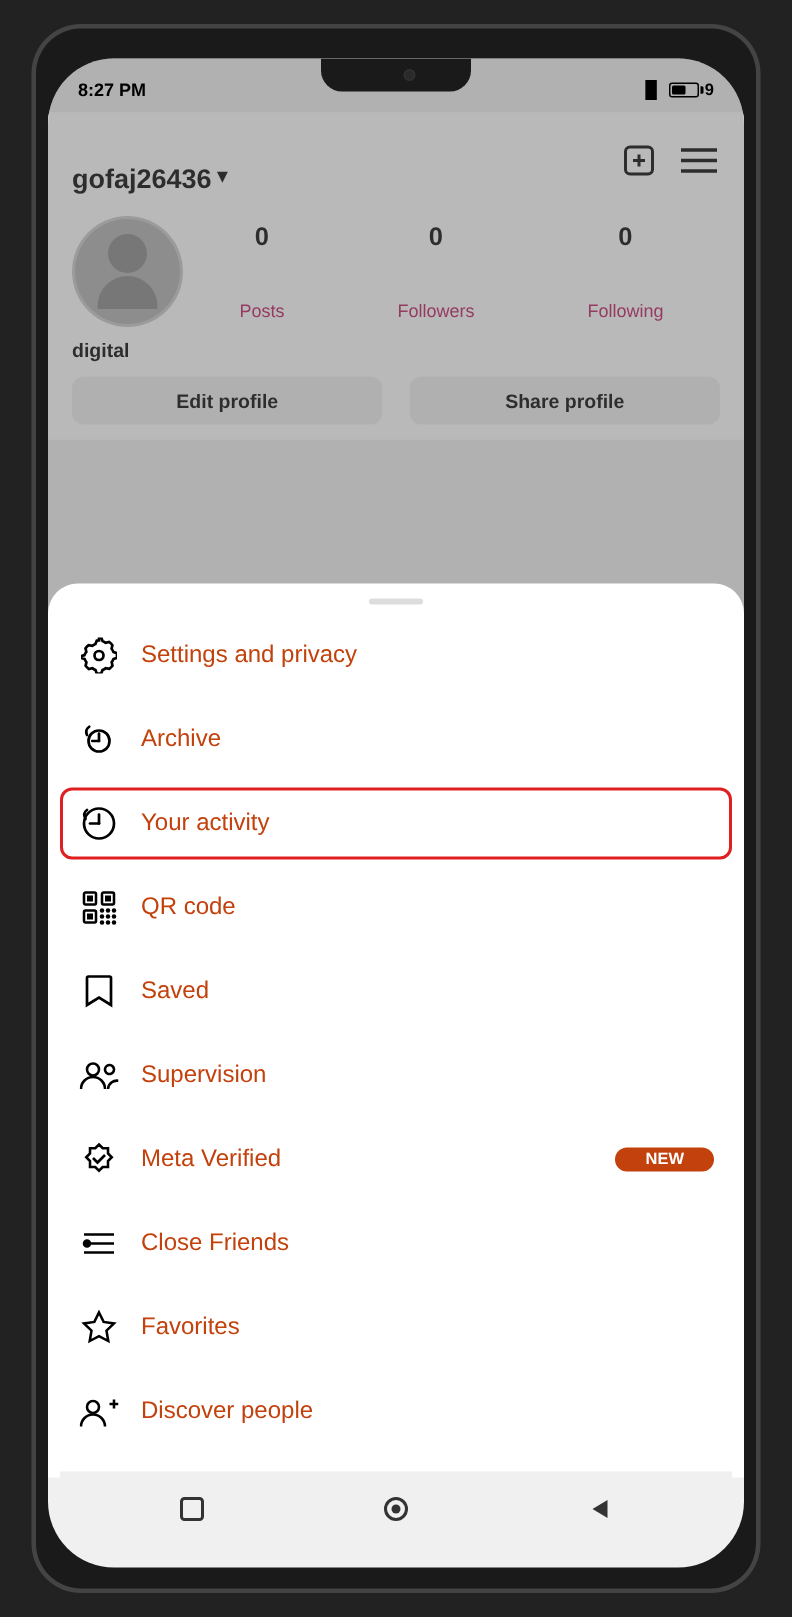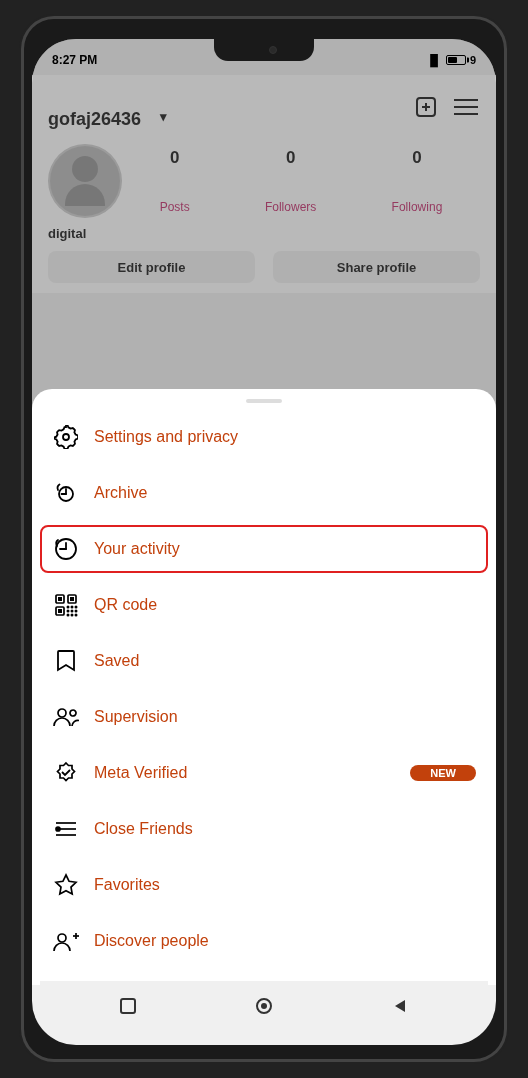--- a/index.html
+++ b/index.html
@@ -115,21 +115,21 @@
     
     .ig-top-nav {
       display: flex;
       align-items: center;
       justify-content: space-between;
       padding: 8px 16px 6px;
       background: #fff;
     }
     .ig-username-row {
       display: flex;
-      gap: 19px;
+      gap: 4px;
       font-size: 18px;
       font-weight: 700;
       color: #000;
       margin-top: 26px;
     }
     .ig-username-arrow {
       font-size: 13px;
       color: #000;
     }
     .ig-top-icons {

